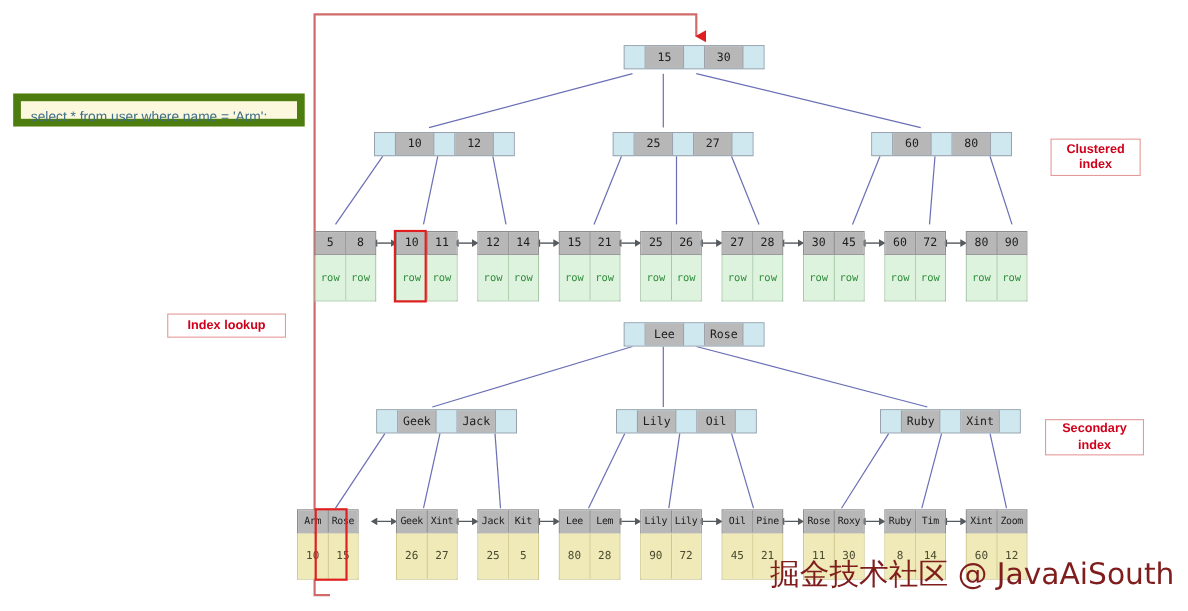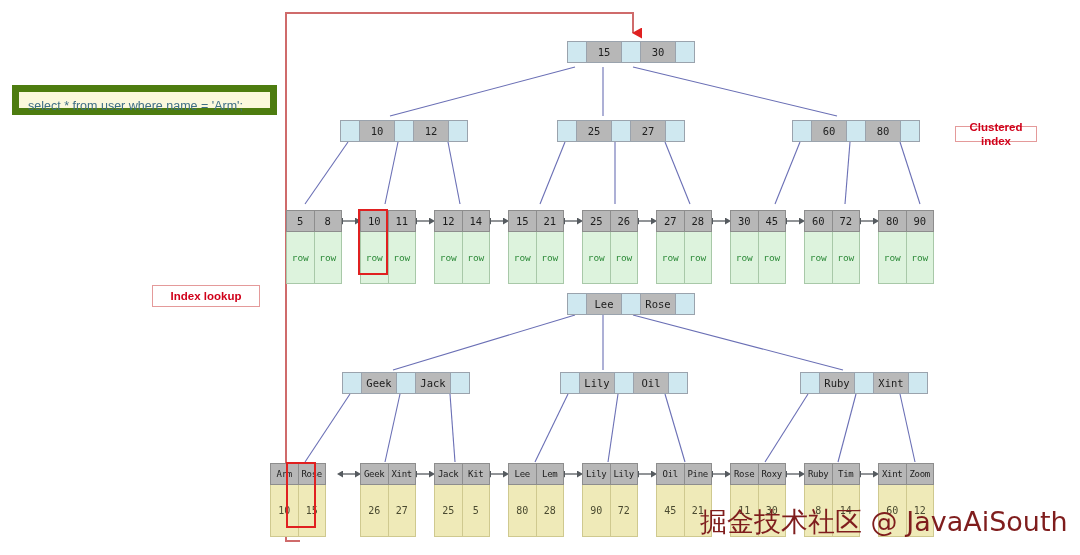--- a/index.html
+++ b/index.html
@@ -50,21 +50,21 @@
     color: #d0021b;
     font-size: 11.5px;
     font-weight: bold;
     text-align: center;
     line-height: 1.25;
     display: flex;
     align-items: center;
     justify-content: center;
     padding: 2px 4px;
   }
-  #label-clustered { left: 955px; top: 126px; width: 82px; height: 16px; }
+  #label-clustered { left: 955px; top: 126px; width: 82px; height: 34px; }
   #label-secondary { left: 950px; top: 381px; width: 90px; height: 33px; }
   #label-lookup    { left: 152px; top: 285px; width: 108px; height: 22px; }
 
   
   .node {
     position: absolute;
     display: flex;
     height: 22px;
     border: 1px solid #9aa3ad;
     box-sizing: border-box;
@@ -110,21 +110,21 @@
     font-size: 10.5px;
     display: flex;
     align-items: center;
     justify-content: center;
     border-right: 1px solid #8d8d8d;
     overflow: hidden;
   }
   .leaf-keys .cell:last-child { border-right: none; }
   .leaf-vals {
     display: flex;
-    height: 52px;
+    height: 42px;
     border: 1px solid #a8c8a8;
     border-top: none;
     box-sizing: border-box;
   }
   .leaf-vals .cell {
     flex: 1 1 0;
     background: #ddf3dd;
     color: #2e8b3a;
     font-family: "DejaVu Sans Mono", monospace;
     font-size: 9.5px;
@@ -242,20 +242,21 @@
       <path d="M787,474 L800,474" marker-start="url(#arrL)" marker-end="url(#arrR)"></path>
       <path d="M861,474 L874,474" marker-start="url(#arrL)" marker-end="url(#arrR)"></path>
     </g>
 
     <path d="M300,541 L286,541 L286,13 L633,13 L633,33" stroke="#cf6b6b" stroke-width="2" fill="none" marker-end="url(#redHead)"></path>
   </svg>
 
   <div class="sql-box">select * from user where name = 'Arm';</div>
 
   <div class="red-label" id="label-clustered">Clustered index</div>
+  <div class="red-label" id="label-secondary">Secondary index</div>
   <div class="red-label" id="label-lookup">Index lookup</div>
 
   <div class="node" id="c-root" style="left:567px; top:41px;">
     <div class="ptr"></div>
     <div class="key">15</div>
     <div class="ptr"></div>
     <div class="key">30</div>
     <div class="ptr last"></div>
   </div>
 

